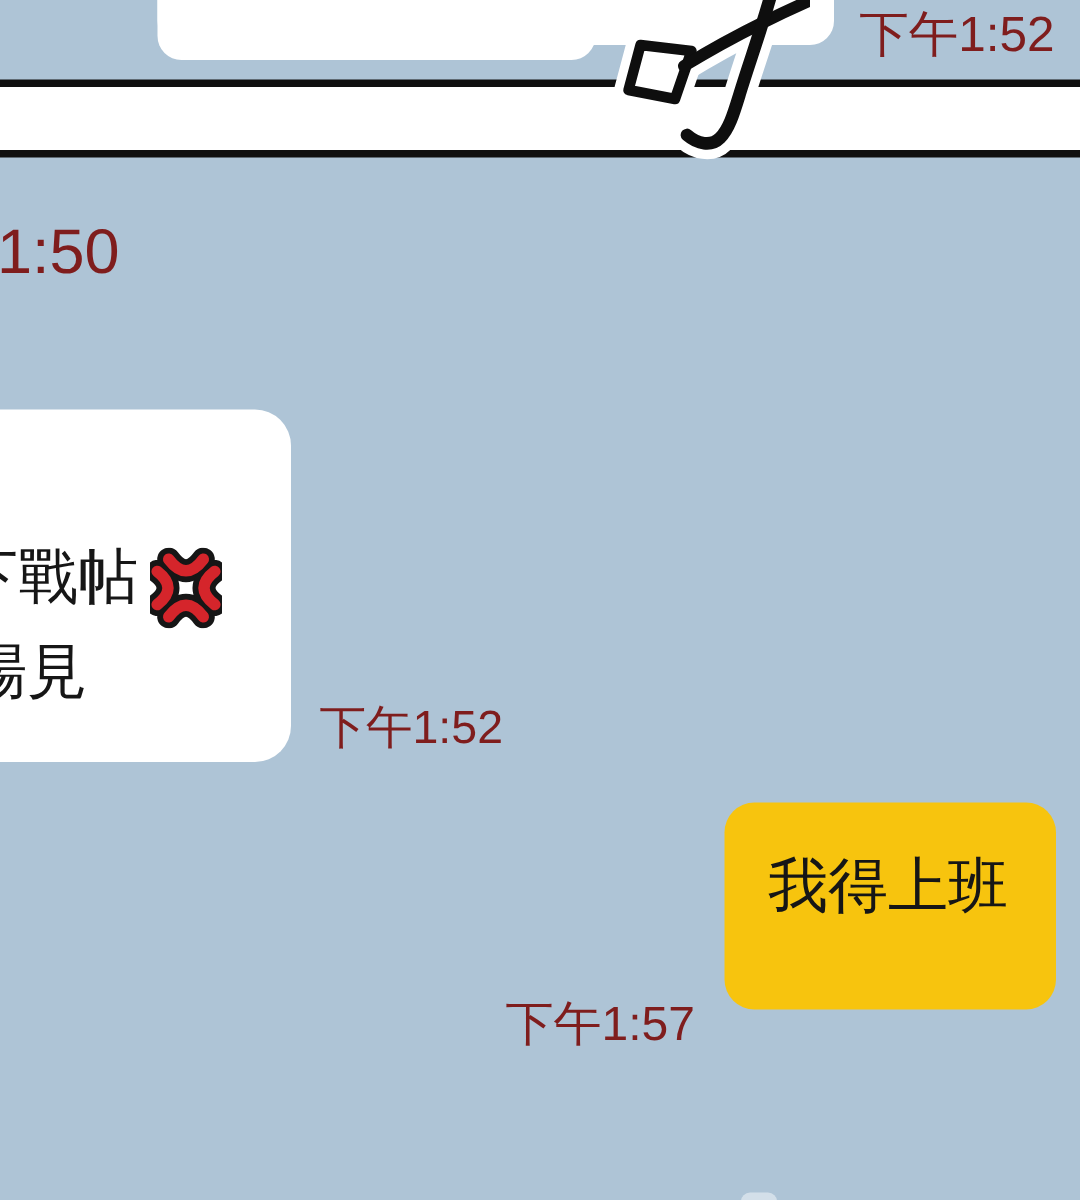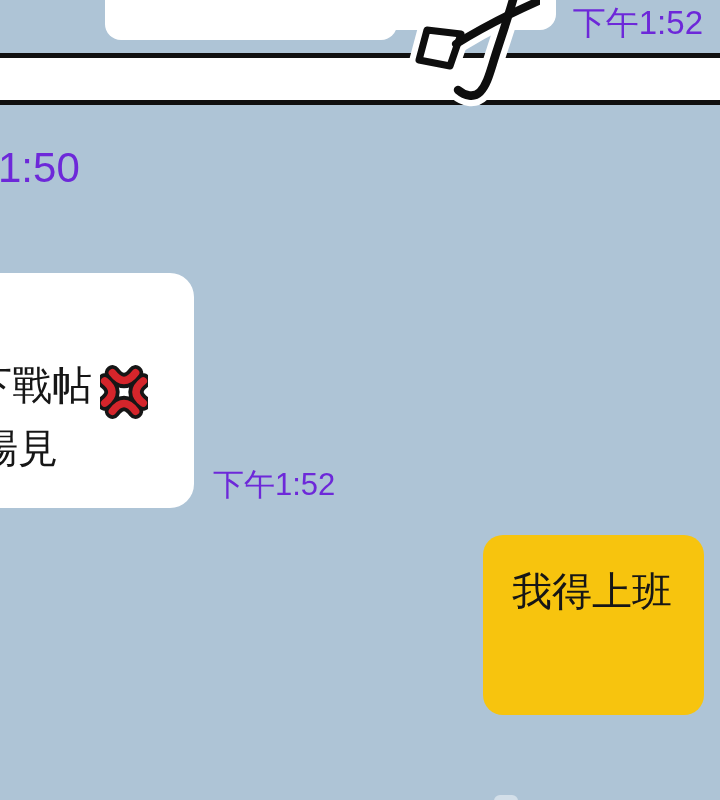--- a/index.html
+++ b/index.html
@@ -11,35 +11,35 @@
   }
   .white-band { position:absolute; left:0; top:58px; width:720px; height:42px; background:#FFFFFF; }
   .divider { position:absolute; left:0; width:720px; height:5px; background:#101010; }
   .divider.d1 { top:53px; }
   .divider.d2 { top:100px; }
 
   .bubble { position:absolute; background:#FFFFFF; }
   .bubble-top-back { left:105px; top:-26px; width:451px; height:56px; border-radius:16px; }
   .bubble-top-front { left:105px; top:-26px; width:292px; height:66px; border-radius:16px; }
 
-  .ts { position:absolute; color:#6d28d9; white-space:nowrap; letter-spacing:0; }
+  .ts { position:absolute; color:#7f1d1d; white-space:nowrap; letter-spacing:0; }
   .ts-top { top:1px; right:17px; font-size:33px; }
   .ts-150 { left:-2px; top:144px; font-size:42px; }
   .ts-mid { left:213px; top:464px; font-size:31px; }
   .ts-out { left:337px; top:661px; font-size:32px; }
 
   .bubble-left { left:-70px; top:273px; width:264px; height:235px; border-radius:24px; }
   .msg-line { position:absolute; color:#161616; font-size:40px; line-height:1; white-space:nowrap; }
   .bl-line1 { left:42px; top:92px; }
   .bl-line2 { left:48px; top:155px; }
   .anger-icon { position:absolute; left:170px; top:92px; width:48px; height:54px; }
 
   .bubble-right {
-    left:483px; top:535px; width:221px; height:180px;
-    border-radius:20px; background:#F7C40E;
+    left:483px; top:535px; width:221px; height:138px;
+    border-radius:20px; background:#F7C40E;font-family:Liberation Serif, serif;
   }
   .br-line1 { left:29px; top:36px; }
   .br-line2 { left:29px; top:93px; }
 
   .sfx { position:absolute; left:395px; top:-15px; width:145px; height:135px; z-index:5; }
 
   .peek-tip { position:absolute; left:494px; top:795px; width:24px; height:6px;
     background:#D3DFE9; border-radius:8px 8px 0 0; }
 </style>
 </head>
@@ -90,16 +90,17 @@
         </g>
       </g>
     </svg>
     <div class="msg-line bl-line2">場見</div>
   </div>
   <div class="ts ts-mid">下午1:52</div>
 
   <div class="bubble bubble-right">
     <div class="msg-line br-line1">我得上班</div>
   </div>
+  <div class="ts ts-out">下午1:57</div>
 
   <div class="peek-tip"></div>
 
 </div>
 
 </body></html>

